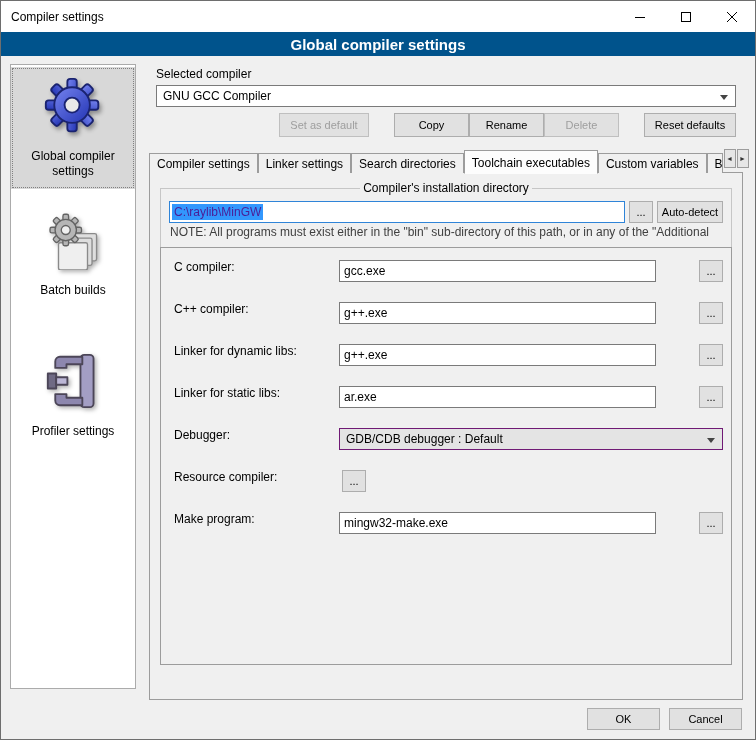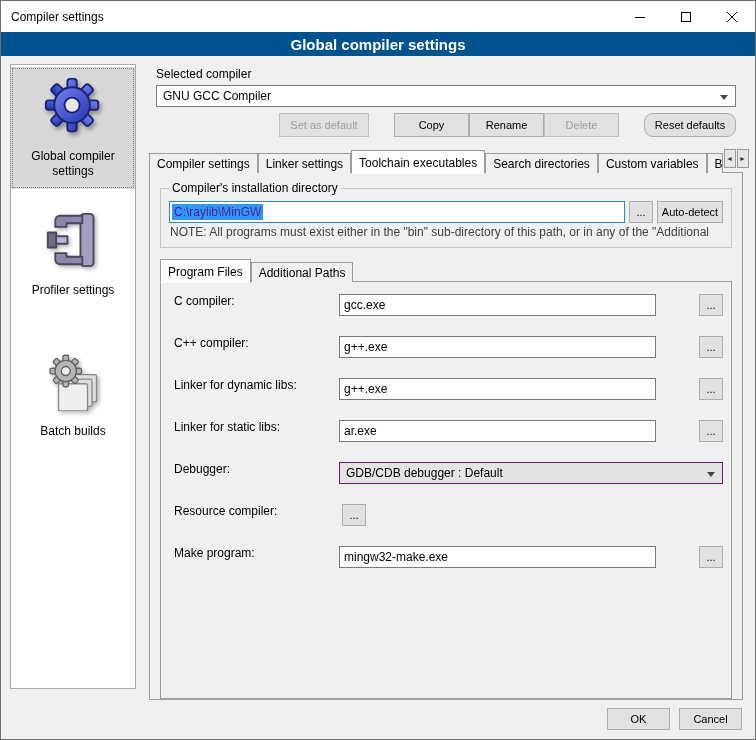--- a/index.html
+++ b/index.html
@@ -37,57 +37,57 @@
   .combo-main { margin-left:7px; width:580px; }
   .caret { position:absolute; right:7px; top:9px; width:0; height:0;
            border-left:4px solid transparent; border-right:4px solid transparent; border-top:5px solid #444; }
 
   .btn { background:#e1e1e1; border:1px solid #adadad; font-family:"Liberation Sans", sans-serif;
          font-size:11px; color:#000; height:24px; cursor:default; }
   .btn.disabled { color:#9e9e9e; border-color:#bfbfbf; }
   .btn-row { margin:6px 7px 0; display:flex; justify-content:flex-end; }
   .b-setdef { width:90px; margin-right:25px; }
   .b-copy, .b-rename, .b-del { width:75px; }
-  .b-reset { width:92px; margin-left:25px;border-radius:9px; }
+  .b-reset { width:92px; margin-left:25px; }
 
   
   .tabbar { margin-top:12px; display:flex; align-items:flex-end; height:24px; position:relative; z-index:3; }
   .tab { background:#f0f0f0; border:1px solid #9c9c9c; border-bottom:none; padding:3px 7px 4px;
          height:20px; white-space:nowrap; margin-right:0; cursor:default; }
   .tab.active { background:#fdfdfd; height:24px; padding-top:5px; z-index:4; position:relative; margin-bottom:-1px;
                 border-bottom:1px solid #fdfdfd; }
   .tab.clip { width:36px; overflow:hidden; }
   .tab-scrollers { margin-left:auto; display:flex; align-self:flex-start; }
   .scroller { width:12px; height:19px; background:#e6e6e6; border:1px solid #9c9c9c; font-size:7px;
               display:flex; align-items:center; justify-content:center; margin-left:1px; color:#333; }
 
   .page { margin-top:-1px; border:1px solid #9c9c9c; background:#f0f0f0; height:528px; padding:8px 6px; position:relative; z-index:1; }
 
   fieldset.groupbox { border:1px solid #c6c6c6; margin:0 4px; padding:3px 8px 8px; }
-  fieldset.groupbox legend { padding:0 3px; }
+  fieldset.groupbox legend { padding:0 3px;text-align:center; }
   .dir-row { display:flex; align-items:center; margin-top:3px; }
   .dir-input { flex:1; height:22px; border:1px solid #2f84d8; background:#fff; display:flex; align-items:center; padding:0 2px; }
   .dir-sel { background:#3297fd; color:#4c1d95; padding:1px 2px; }
   .mini-btn { width:24px; height:22px; margin-left:4px; padding:0; }
   .autodetect-btn { width:66px; height:22px; margin-left:4px; }
   .note { color:#404040; margin:2px 1px 0; white-space:nowrap; overflow:hidden; }
 
   .inner-tabbar { margin:10px 4px 0; }
   .inner-page { margin:0 4px; margin-top:-1px; border:1px solid #9c9c9c; background:#f0f0f0;
                 height:418px; padding:12px 8px 0 13px; position:relative; z-index:1; }
 
   .form-row { display:flex; margin-bottom:20px;gap:40px; }
   .form-label { width:125px; flex:none; }
   .txt { flex:1; height:22px; border:1px solid #7a7a7a; background:#fff; padding:0 4px;
          font-family:"Liberation Sans", sans-serif; font-size:12px; color:#000; }
   .browse-btn { width:24px; height:22px; margin-left:3px; padding:0; font-size:11px; }
   .combo-field { flex:1; height:22px; background:#e4e4e4; border:1px solid #701a75; }
 
   .footer { position:absolute; right:13px; bottom:9px; display:flex; }
-  .footer .btn { width:63px; height:22px; margin-left:9px; }
+  .footer .btn { width:73px; height:22px; margin-left:9px; }
 </style>
 </head>
 <body>
 
 <div class="window">
 
   <div class="titlebar">
     <span class="title-text">Compiler settings</span>
     <div class="win-controls">
       <div class="win-btn">
@@ -130,54 +130,54 @@
               <circle r="19"></circle>
             </g>
             <circle r="8" fill="#e8e8e8" stroke="#1a2370" stroke-width="2"></circle>
           </g>
         </svg>
       </span>
       <span class="side-label">Global compiler settings</span>
     </div>
     <div class="side-item">
       <span class="side-icon">
-        <svg width="56" height="60" viewBox="0 0 60 64" style="filter:drop-shadow(2px 2px 2px rgba(0,0,0,.3))">
-          <g stroke="#4c4658" stroke-width="2" stroke-linejoin="round">
-            <rect x="38" y="4" width="14" height="56" rx="4" fill="#a39ec4"></rect>
-            <path d="M40 6 H16 a5 5 0 0 0 -5 5 v7 h12 v-4 h17 z" fill="#8d87ae"></path>
-            <path d="M40 58 H16 a5 5 0 0 1 -5 -5 v-7 h12 v4 h17 z" fill="#8d87ae"></path>
-            <rect x="3" y="24" width="9" height="16" fill="#6f6a84"></rect>
-            <rect x="12" y="28" width="12" height="8" fill="#bcb7d6"></rect>
-          </g>
-        </svg>
-      </span>
-      <span class="side-label">Profiler settings</span>
-    </div>
-    <div class="side-item">
-      <span class="side-icon">
         <svg width="58" height="60" viewBox="0 0 64 66" style="filter:drop-shadow(2px 2px 2px rgba(0,0,0,.3))">
           <g fill="#dedede" stroke="#8a8a8a" stroke-width="1.5">
             <rect x="26" y="26" width="32" height="30" rx="2"></rect>
             <rect x="21" y="31" width="32" height="30" rx="2"></rect>
             <rect x="16" y="36" width="32" height="30" rx="2" fill="#efefef"></rect>
           </g>
           <g transform="translate(24,22) scale(0.62)">
             <g fill="#b6b6b6" stroke="#636363" stroke-width="2.4" stroke-linejoin="round">
               <rect x="-5" y="-28" width="10" height="56" rx="3"></rect>
               <rect x="-5" y="-28" width="10" height="56" rx="3" transform="rotate(45)"></rect>
               <rect x="-5" y="-28" width="10" height="56" rx="3" transform="rotate(90)"></rect>
               <rect x="-5" y="-28" width="10" height="56" rx="3" transform="rotate(135)"></rect>
               <circle r="19"></circle>
             </g>
             <circle r="8" fill="#efefef" stroke="#636363" stroke-width="2.4"></circle>
           </g>
         </svg>
       </span>
       <span class="side-label">Batch builds</span>
     </div>
+    <div class="side-item">
+      <span class="side-icon">
+        <svg width="56" height="60" viewBox="0 0 60 64" style="filter:drop-shadow(2px 2px 2px rgba(0,0,0,.3))">
+          <g stroke="#4c4658" stroke-width="2" stroke-linejoin="round">
+            <rect x="38" y="4" width="14" height="56" rx="4" fill="#a39ec4"></rect>
+            <path d="M40 6 H16 a5 5 0 0 0 -5 5 v7 h12 v-4 h17 z" fill="#8d87ae"></path>
+            <path d="M40 58 H16 a5 5 0 0 1 -5 -5 v-7 h12 v4 h17 z" fill="#8d87ae"></path>
+            <rect x="3" y="24" width="9" height="16" fill="#6f6a84"></rect>
+            <rect x="12" y="28" width="12" height="8" fill="#bcb7d6"></rect>
+          </g>
+        </svg>
+      </span>
+      <span class="side-label">Profiler settings</span>
+    </div>
   </div>
 
   <div class="main">
     <div class="sel-label">Selected compiler</div>
 
     <div class="combo combo-main">
       <span>GNU GCC Compiler</span>
       <span class="caret"></span>
     </div>
 
@@ -185,22 +185,22 @@
       <button class="btn disabled b-setdef">Set as default</button>
       <button class="btn b-copy">Copy</button>
       <button class="btn b-rename">Rename</button>
       <button class="btn disabled b-del">Delete</button>
       <button class="btn b-reset">Reset defaults</button>
     </div>
 
     <div class="tabbar">
       <div class="tab">Compiler settings</div>
       <div class="tab">Linker settings</div>
+      <div class="tab">Search directories</div>
       <div class="tab active">Toolchain executables</div>
-      <div class="tab">Search directories</div>
       <div class="tab">Custom variables</div>
       <div class="tab clip">Build</div>
       <div class="tab-scrollers">
         <div class="scroller">◄</div>
         <div class="scroller">►</div>
       </div>
     </div>
 
     <div class="page">
 
@@ -209,24 +209,20 @@
         <div class="dir-row">
           <div class="dir-input">
             <span class="dir-sel">C:\raylib\MinGW</span>
           </div>
           <button class="btn mini-btn">...</button>
           <button class="btn autodetect-btn">Auto-detect</button>
         </div>
         <div class="note">NOTE: All programs must exist either in the "bin" sub-directory of this path, or in any of the "Additional</div>
       </fieldset>
 
-      <div class="tabbar inner-tabbar">
-        <div class="tab active">Program Files</div>
-        <div class="tab">Additional Paths</div>
-      </div>
 
       <div class="inner-page">
 
         <div class="form-row">
           <div class="form-label">C compiler:</div>
           <input class="txt" value="gcc.exe" style="">
           <button class="btn browse-btn">...</button>
         </div>
 
         <div class="form-row">

